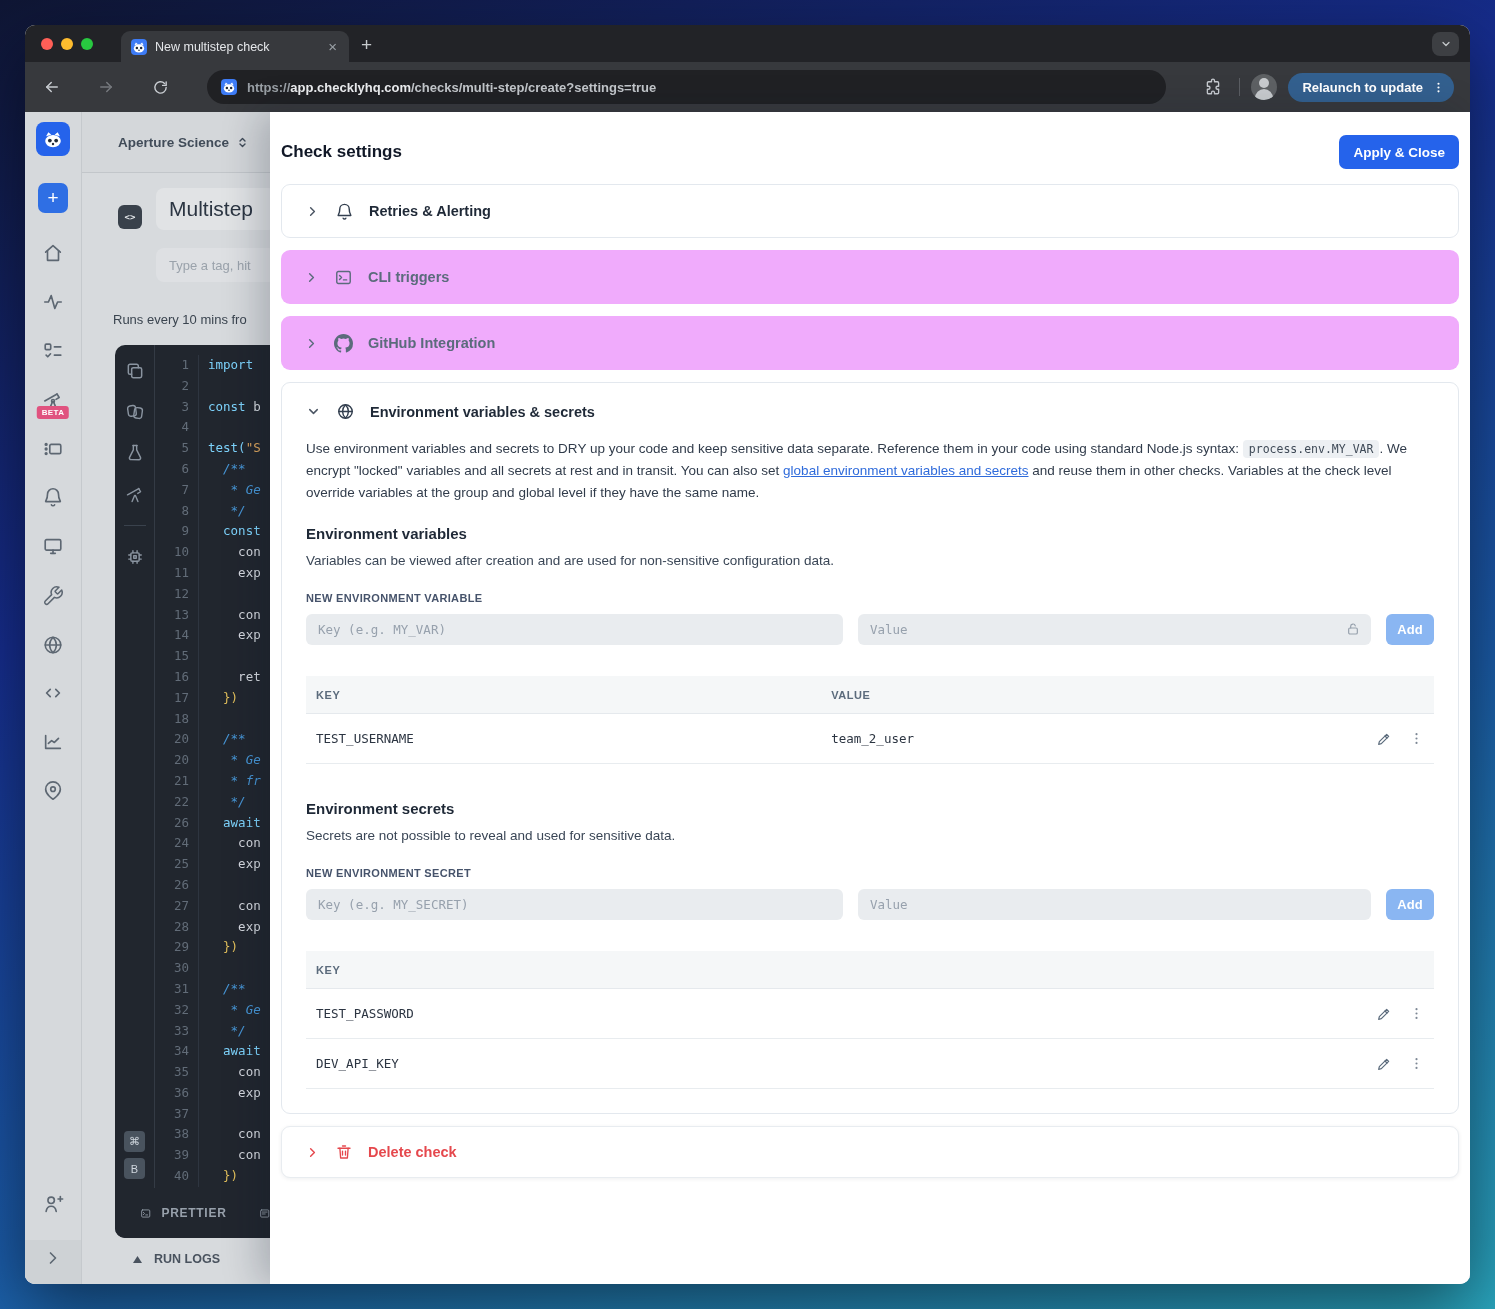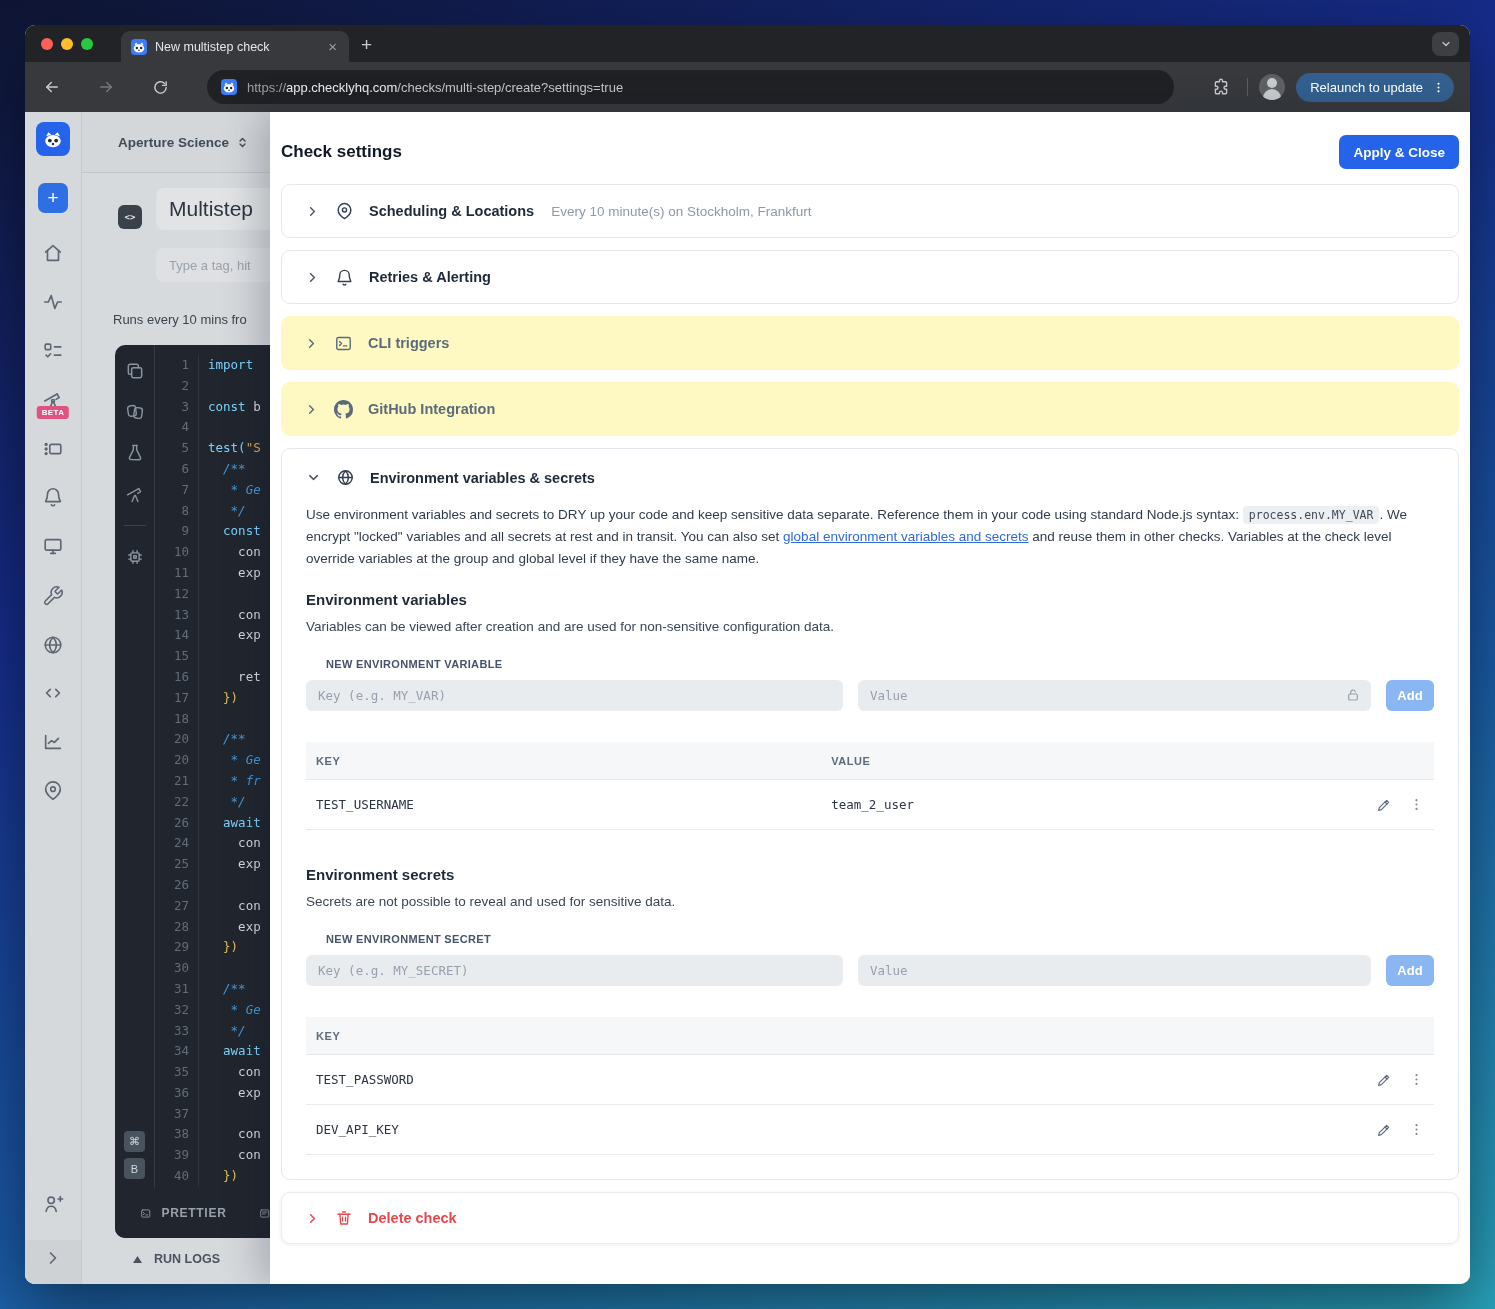--- a/index.html
+++ b/index.html
@@ -16,21 +16,21 @@
   .lights { display:flex; gap:8px; padding:0 14px 12px 16px; }
   .light { width:12px; height:12px; border-radius:50%; }
   .l-red{background:#ff5f57;} .l-yellow{background:#febc2e;} .l-green{background:#28c840;}
   .tab { height:31px; width:228px; background:#37393d; border-radius:9px 9px 0 0;
     display:flex; align-items:center; gap:8px; padding:0 10px; margin-left:14px; }
   .tab-title { color:#e4e6e9; font-size:12.5px; flex:1; white-space:nowrap; overflow:hidden; }
   .tab-close { color:#9aa0a6; font-size:15px; line-height:1; padding:0 2px; }
   .newtab { color:#c6cacd; font-size:19px; margin:0 0 6px 12px; }
   .tabsearch { position:absolute; right:11px; top:7px; width:27px; height:24px; background:#3d3f43;
     border-radius:8px; color:#c6cacd; display:flex; align-items:center; justify-content:center; }
-  .toolbar { flex:0 0 50px; background:#37393d; display:flex; align-items:center; padding:0 12px; gap:24px; }
+  .toolbar { flex:0 0 50px; background:#37393d; display:flex; align-items:center; padding:0 12px; gap:24px;font-weight:bold; }
   .navbtn { width:30px; height:30px; display:flex; align-items:center; justify-content:center; color:#c7cbd0; }
   .navbtn.dim { color:#75787d; }
   .urlbar { flex:1; height:34px; background:#202124; border-radius:17px; margin:0 8px;
     display:flex; align-items:center; gap:10px; padding:0 14px; min-width:0; }
   .url { font-size:13px; white-space:nowrap; overflow:hidden; color:#dadce0; }
   .url .scheme{ color:#9aa0a6; } .url .host{ color:#eceef0; } .url .path{ color:#c3c7cb; }
   .chrome-right { display:flex; align-items:center; gap:11px; padding-right:4px; }
   .vdiv { width:1px; height:18px; background:#5b5e63; }
   .avatar { width:26px; height:26px; border-radius:50%; background:#5e6164; overflow:hidden; position:relative; }
   .avatar::before{ content:""; position:absolute; left:8px; top:4px; width:10px; height:10px; border-radius:50%; background:#c9cccf;}
@@ -81,35 +81,35 @@
   
   .modal { position:absolute; left:245px; top:0; right:0; bottom:0; background:#fff;
     box-shadow:-12px 0 34px rgba(15,23,42,.22); padding:0 11px; overflow:hidden; }
   .modal-header { height:72px; display:flex; align-items:center; justify-content:space-between; padding-top:8px; }
   .modal-title { font-size:17px; font-weight:700; color:#111827; }
   .apply-btn { height:34px; background:#2563eb; color:#fff; border:none; border-radius:7px;
     font-size:13.5px; font-weight:600; padding:0 14px; font-family:inherit; }
   .acc-card { height:54px; border-radius:9px; display:flex; align-items:center; gap:15px;
     padding:0 23px; margin-bottom:12px; }
   .acc-card.white { background:#fff; border:1px solid #e3e8ee; }
-  .acc-card.gray  { background:#fef9c3;align-items:center; }
+  .acc-card.gray  { background:#f0abfc;align-items:center; }
   .chev { color:#4b5563; display:flex; }
   .acc-ic { display:flex; color:#333f4f; }
   .acc-label { font-size:14.5px; font-weight:700; color:#1f2937; white-space:nowrap; }
   .acc-card.gray .acc-label, .acc-card.gray .acc-ic, .acc-card.gray .chev { color:#5b6b7c; }
   .acc-sub { font-size:13.5px; color:#8e9aa8; margin-left:2px; white-space:nowrap; }
   .env-card { background:#fff; border:1px solid #e3e8ee; border-radius:9px; padding:19px 24px 20px; margin-bottom:12px; }
   .env-head { display:flex; align-items:center; gap:15px; margin-bottom:17px; }
   .env-desc { font-size:13.5px; color:#313c4b; line-height:1.63; margin-bottom:21px; }
   .code-chip { font-family:"DejaVu Sans Mono",monospace; font-size:11.5px; background:#edf0f3;
     border-radius:4px; padding:2px 6px; color:#3f4a57; }
   .env-link { color:#2f6bdb; text-decoration:underline; }
   .h3 { font-size:15px; font-weight:700; color:#1f2937; margin-bottom:11px; }
   .subtext { font-size:13.5px; color:#3a4656; margin-bottom:24px; }
-  .form-label { font-size:11px; font-weight:700; color:#46536b; letter-spacing:.03em; margin-bottom:10px;margin-left:20px; }
+  .form-label { font-size:11px; font-weight:700; color:#46536b; letter-spacing:.03em; margin-bottom:10px; }
   .env-form { display:flex; gap:15px; margin-bottom:31px; }
   .env-input { flex:1; height:31px; background:#e9ecef; border:none; border-radius:6px;
     font-family:"DejaVu Sans Mono",monospace; font-size:12.5px; color:#3f4a57; padding:0 12px; min-width:0; }
   .env-input::placeholder { color:#97a1ad; }
   .value-wrap { flex:1; position:relative; display:flex; }
   .value-wrap .env-input { flex:1; padding-right:32px; }
   .lock-ic { position:absolute; right:10px; top:7px; color:#97a1ad; display:flex; }
   .add-btn { flex:0 0 48px; height:31px; background:#8ab6f2; color:#fff; border:none; border-radius:6px;
     font-size:13px; font-weight:600; font-family:inherit; }
   .env-table { margin-bottom:36px; }
@@ -434,35 +434,20 @@
           <span>RUN LOGS</span>
         </div>
       </div>
 
       <div class="modal">
         <div class="modal-header">
           <span class="modal-title">Check settings</span>
           <button class="apply-btn">Apply &amp; Close</button>
         </div>
 
-        <div class="acc-card white">
-          <span class="chev">
-              <svg width="15" height="15" viewBox="0 0 24 24" fill="none" stroke="currentColor" stroke-width="2.3" stroke-linecap="round" stroke-linejoin="round">
-                <path d="M9 6l6 6-6 6"></path>
-              </svg>
-            </span>
-          <span class="acc-ic">
-              <svg width="19" height="19" viewBox="0 0 24 24" fill="none" stroke="currentColor" stroke-width="1.8" stroke-linecap="round" stroke-linejoin="round">
-                <path d="M20 10c0 6-8 11-8 11S4 16 4 10a8 8 0 1116 0z"></path>
-                <circle cx="12" cy="10" r="2.6"></circle>
-              </svg>
-            </span>
-          <span class="acc-label">Scheduling &amp; Locations</span>
-          <span class="acc-sub">Every 10 minute(s) on Stockholm, Frankfurt</span>
-        </div>
 
         <div class="acc-card white">
           <span class="chev">
               <svg width="15" height="15" viewBox="0 0 24 24" fill="none" stroke="currentColor" stroke-width="2.3" stroke-linecap="round" stroke-linejoin="round">
                 <path d="M9 6l6 6-6 6"></path>
               </svg>
             </span>
           <span class="acc-ic">
               <svg width="19" height="19" viewBox="0 0 24 24" fill="none" stroke="currentColor" stroke-width="1.8" stroke-linecap="round" stroke-linejoin="round">
                 <path d="M6 9a6 6 0 1112 0c0 5.5 2 6.5 2 8H4c0-1.5 2-2.5 2-8z"></path>

